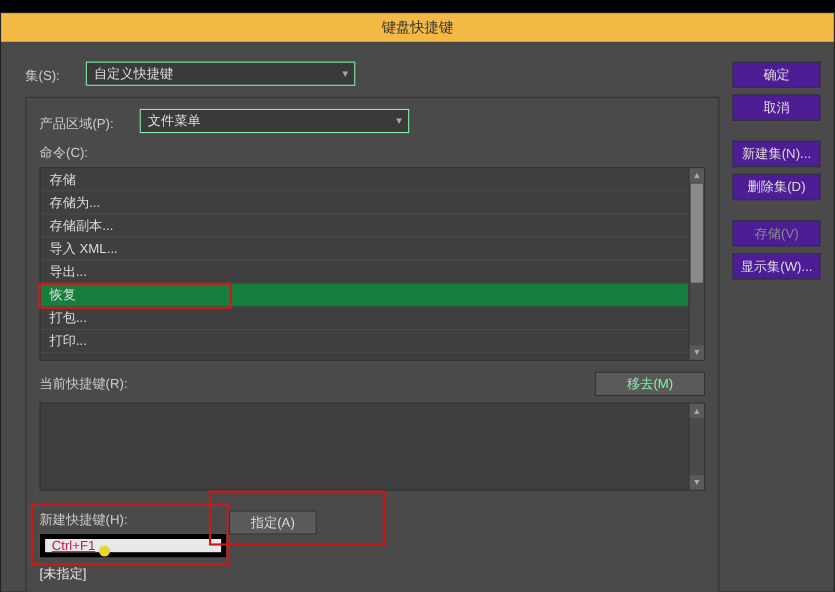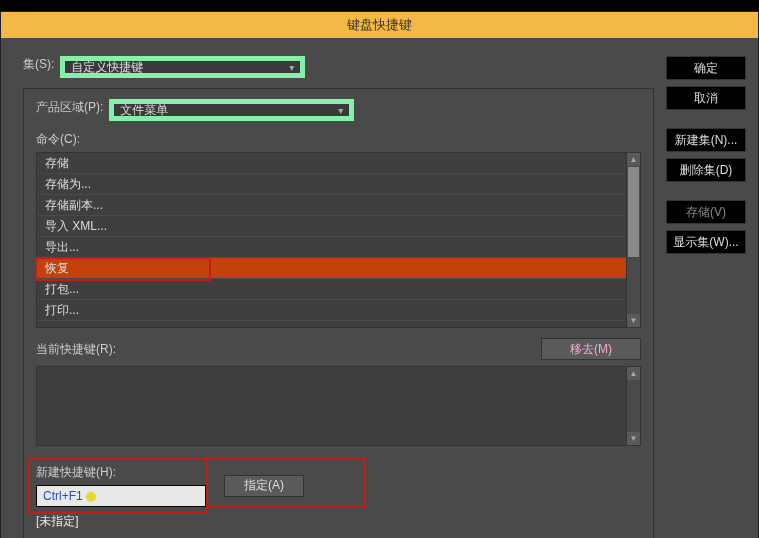--- a/index.html
+++ b/index.html
@@ -2,49 +2,49 @@
 <html><head>
 <meta charset="utf-8">
 <style>
 * { box-sizing: border-box; margin: 0; padding: 0; font-family: "Microsoft YaHei", sans-serif; font-size: 12px; }
 body { background: #000; width: 759px; height: 538px; overflow: hidden; }
 .window { width: 759px; height: 532px; background: #4a4a4a; border: 1px solid #222; margin-top: 11px; }
 .titlebar { height: 26px; background: #f4b944; display: flex; align-items: center; justify-content: center; color: #333; font-size: 13px; }
 .body { display: flex; padding: 18px 12px 10px 22px; height: calc(100% - 26px); gap: 12px; }
 .left { flex: 1; display: flex; flex-direction: column; }
 .right { width: 80px; display: flex; flex-direction: column; gap: 6px; }
-.btn { height: 24px; background: #000000; border: 1px solid #333; color: #ddd; display: flex; align-items: center; justify-content: center; cursor: pointer; font-size: 12px; }
+.btn { height: 24px; background: #4c1d95; border: 1px solid #333; color: #ddd; display: flex; align-items: center; justify-content: center; cursor: pointer; font-size: 12px; }
 .btn.disabled { color: #888; }
-.row { display: flex; align-items: flex-start; margin-bottom: 10px; gap: 6px; }
+.row { display: flex; align-items: flex-end; margin-bottom: 10px; gap: 24px; }
 .lbl { color: #ccc; font-size: 12px; white-space: nowrap; }
-.select { background: #3a3a3a; border: 5px solid #86efac; color: #ddd; height: 22px; display: flex; align-items: center; padding: 0 6px; position: relative; flex: 1; }
+.select { background: #3a3a3a; border: 1px solid #86efac; color: #ddd; height: 22px; display: flex; align-items: center; padding: 0 6px; position: relative; flex: 1; }
 .select::after { content: "▾"; position: absolute; right: 6px; color: #aaa; font-size: 10px; }
 .panel { border: 1px solid #333; background: #4a4a4a; padding: 10px 12px 12px 12px; flex: 1; display: flex; flex-direction: column; }
 .listwrap { flex: 1; display: flex; border: 1px solid #333; background: #3f3f3f; margin-bottom: 10px; }
 .list { flex: 1; overflow: hidden; text-align: center; }
 .scrollbar { width: 14px; background: #4a4a4a; border-left: 1px solid #333; position: relative; }
 .scroll-thumb { position: absolute; left: 1px; right: 1px; top: 14px; height: 90px; background: #8a8a8a; }
 .scroll-arrow { position: absolute; left: 0; right: 0; height: 13px; background: #5a5a5a; display: flex; align-items: center; justify-content: center; font-size: 8px; color: #aaa; }
 .scroll-arrow.top { top: 0; }
 .scroll-arrow.bot { bottom: 0; }
 .item { height: 21px; display: flex; align-items: center; padding: 0 8px; color: #ddd; border-bottom: 1px solid #4a4a4a; }
-.item.selected { background: #c2410c; }
+.item.selected { background: #15803d; }
 .highlight-red { border: 2px solid #c91a1a; }
 .hl-revert { position: absolute; pointer-events: none; }
 .current-area { height: 80px; border: 1px solid #333; background: #3f3f3f; display: flex; margin-bottom: 18px; }
 .current-list { flex: 1; }
 .current-sb { width: 14px; background: #4a4a4a; border-left: 1px solid #333; position: relative; }
-.bottom { display: flex; gap: 18px; align-items: center; }
+.bottom { display: flex; gap: 2px; align-items: flex-start; }
 .col { display: flex; flex-direction: column; gap: 4px; }
-.input { height: 22px; background: #e8e8e8; border: 1px solid #000000; padding: 0 6px; color: #1d4ed8; display: flex; align-items: center; position: relative; }
+.input { height: 22px; background: #e8e8e8; border: 5px solid #000000; padding: 0 6px; color: #be185d; display: flex; align-items: center; position: relative; text-decoration: underline; }
 .input .caret-y { position: absolute; left: 49px; top: 6px; width: 10px; height: 10px; background: #e8d632; border-radius: 50%; }
 .assign-btn { height: 22px; width: 80px; background: #5a5a5a; border: 1px solid #333; color: #ddd; display: flex; align-items: center; justify-content: center; cursor: pointer; }
 .remove-row { display: flex; align-items: center; gap: 28px; margin-bottom: 6px; }
 .remove-label { flex: 1; }
-.remove-btn { width: 100px; height: 22px; background: #5a5a5a; border: 1px solid #333; color: #f9a8d4; display: flex; align-items: center; justify-content: center; cursor: pointer; }
+.remove-btn { width: 100px; height: 22px; background: #5a5a5a; border: 1px solid #333; color: #86efac; display: flex; align-items: center; justify-content: center; cursor: pointer; }
 .container { position: relative; height: 100%; }
 </style>
 </head>
 <body>
 
 <div class="window">
   <div class="titlebar">键盘快捷键</div>
   <div class="body container">
     <div class="left">
       <div class="row">

